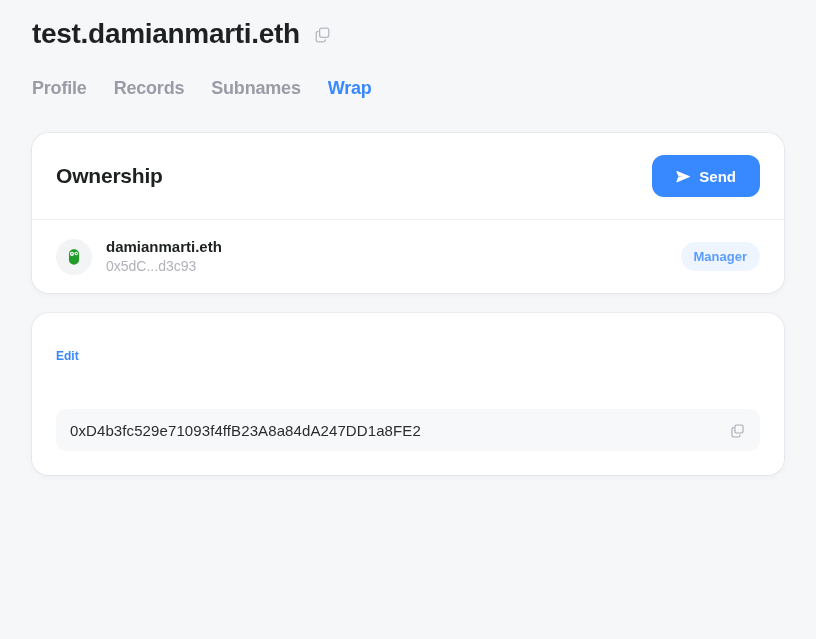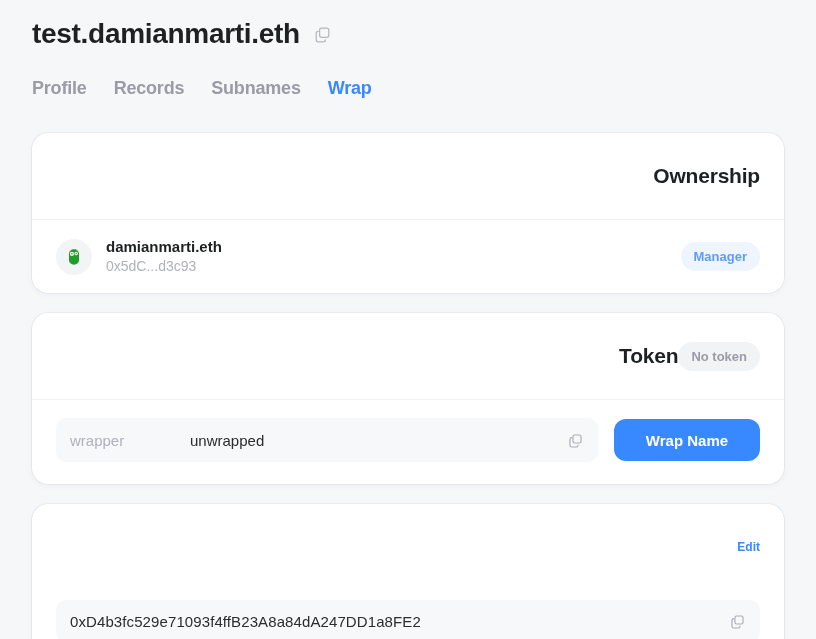--- a/index.html
+++ b/index.html
@@ -36,21 +36,21 @@
 
   
   .card {
     background: #ffffff;
     border-radius: 16px;
     box-shadow: 0 2px 7px rgba(35,40,60,0.045), 0 0 0 0.6px rgba(210,214,224,0.55);
     margin-bottom: 20px;
     overflow: hidden;
   }
   .card-head {
-    display: flex; align-items: center; justify-content: flex-end;
+    display: flex; align-items: center; justify-content: space-between;
     padding: 22px 24px;
     min-height: 86px;
   }
   .card-title {
     font-size: 21px; font-weight: 700; color: #1e2122; letter-spacing: -0.2px;
   }
   .divider { height: 1px; background: #eff1f4; }
 
   
   .btn-primary {
@@ -146,20 +146,28 @@
   <div class="tabs">
     <div class="tab">Profile</div>
     <div class="tab">Records</div>
     <div class="tab">Subnames</div>
     <div class="tab active">Wrap</div>
   </div>
 
   <div class="card">
     <div class="card-head">
       <div class="card-title">Ownership</div>
+      <button class="btn-primary btn-send">
+        <span class="send-icon">
+          <svg width="15" height="15" viewBox="0 0 16 16" fill="#ffffff">
+            <path d="M1.2 2.1 14.6 7.6c.5.2.5.8 0 1L1.2 14.1c-.45.18-.9-.25-.72-.72L2.3 8.6c.06-.2.24-.33.45-.34l5.3-.23c.1 0 .1-.14 0-.15l-5.3-.23a.5.5 0 0 1-.45-.34L.48 2.82c-.18-.47.27-.9.72-.72Z"></path>
+          </svg>
+        </span>
+        <span>Send</span>
+      </button>
     </div>
     <div class="divider"></div>
     <div class="owner-row">
       <div class="owner-left">
         <div class="avatar">
           <span>
             <svg width="18" height="18" viewBox="0 0 20 20">
               <path d="M10 1.5c3.2 0 5.6 2.3 5.6 5.4v6.4c0 2.6-2.5 5.2-5.6 5.2s-5.6-2.6-5.6-5.2V6.9C4.4 3.8 6.8 1.5 10 1.5Z" fill="#1f9d28"></path>
               <circle cx="7.7" cy="6.5" r="2.3" fill="#ffffff"></circle>
               <circle cx="12.5" cy="6.2" r="1.9" fill="#ffffff"></circle>
@@ -170,40 +178,20 @@
         </div>
         <div>
           <div class="owner-name">damianmarti.eth</div>
           <div class="owner-addr">0x5dC...d3c93</div>
         </div>
       </div>
       <span class="badge badge-manager">Manager</span>
     </div>
   </div>
 
-  <div class="card">
-    <div class="card-head">
-      <div class="card-title">Token</div>
-      <span class="badge badge-notoken">No token</span>
-    </div>
-    <div class="divider"></div>
-    <div class="field-row">
-      <div class="field">
-        <span class="field-label">wrapper</span>
-        <span class="field-value">unwrapped</span>
-        <span class="field-copy">
-          <svg width="15" height="15" viewBox="0 0 20 20" fill="none">
-            <rect x="6.6" y="2.6" width="10.8" height="10.8" rx="2.4" stroke="#a9abb4" stroke-width="1.5"></rect>
-            <path d="M13.4 16.2a2.4 2.4 0 0 1-2.4 2.4H5.0a2.4 2.4 0 0 1-2.4-2.4V8.6a2.4 2.4 0 0 1 2.4-2.4" stroke="#a9abb4" stroke-width="1.5" stroke-linecap="round"></path>
-          </svg>
-        </span>
-      </div>
-      <button class="btn-primary btn-wrap">Wrap Name</button>
-    </div>
-  </div>
 
   <div class="card">
     <div class="card-head">
       <span class="link-edit">Edit</span>
     </div>
     <div class="field-row resolver-row">
       <div class="field resolver-field">
         <span class="field-value resolver-value">0xD4b3fc529e71093f4ffB23A8a84dA247DD1a8FE2</span>
         <span class="field-copy">
           <svg width="15" height="15" viewBox="0 0 20 20" fill="none">

